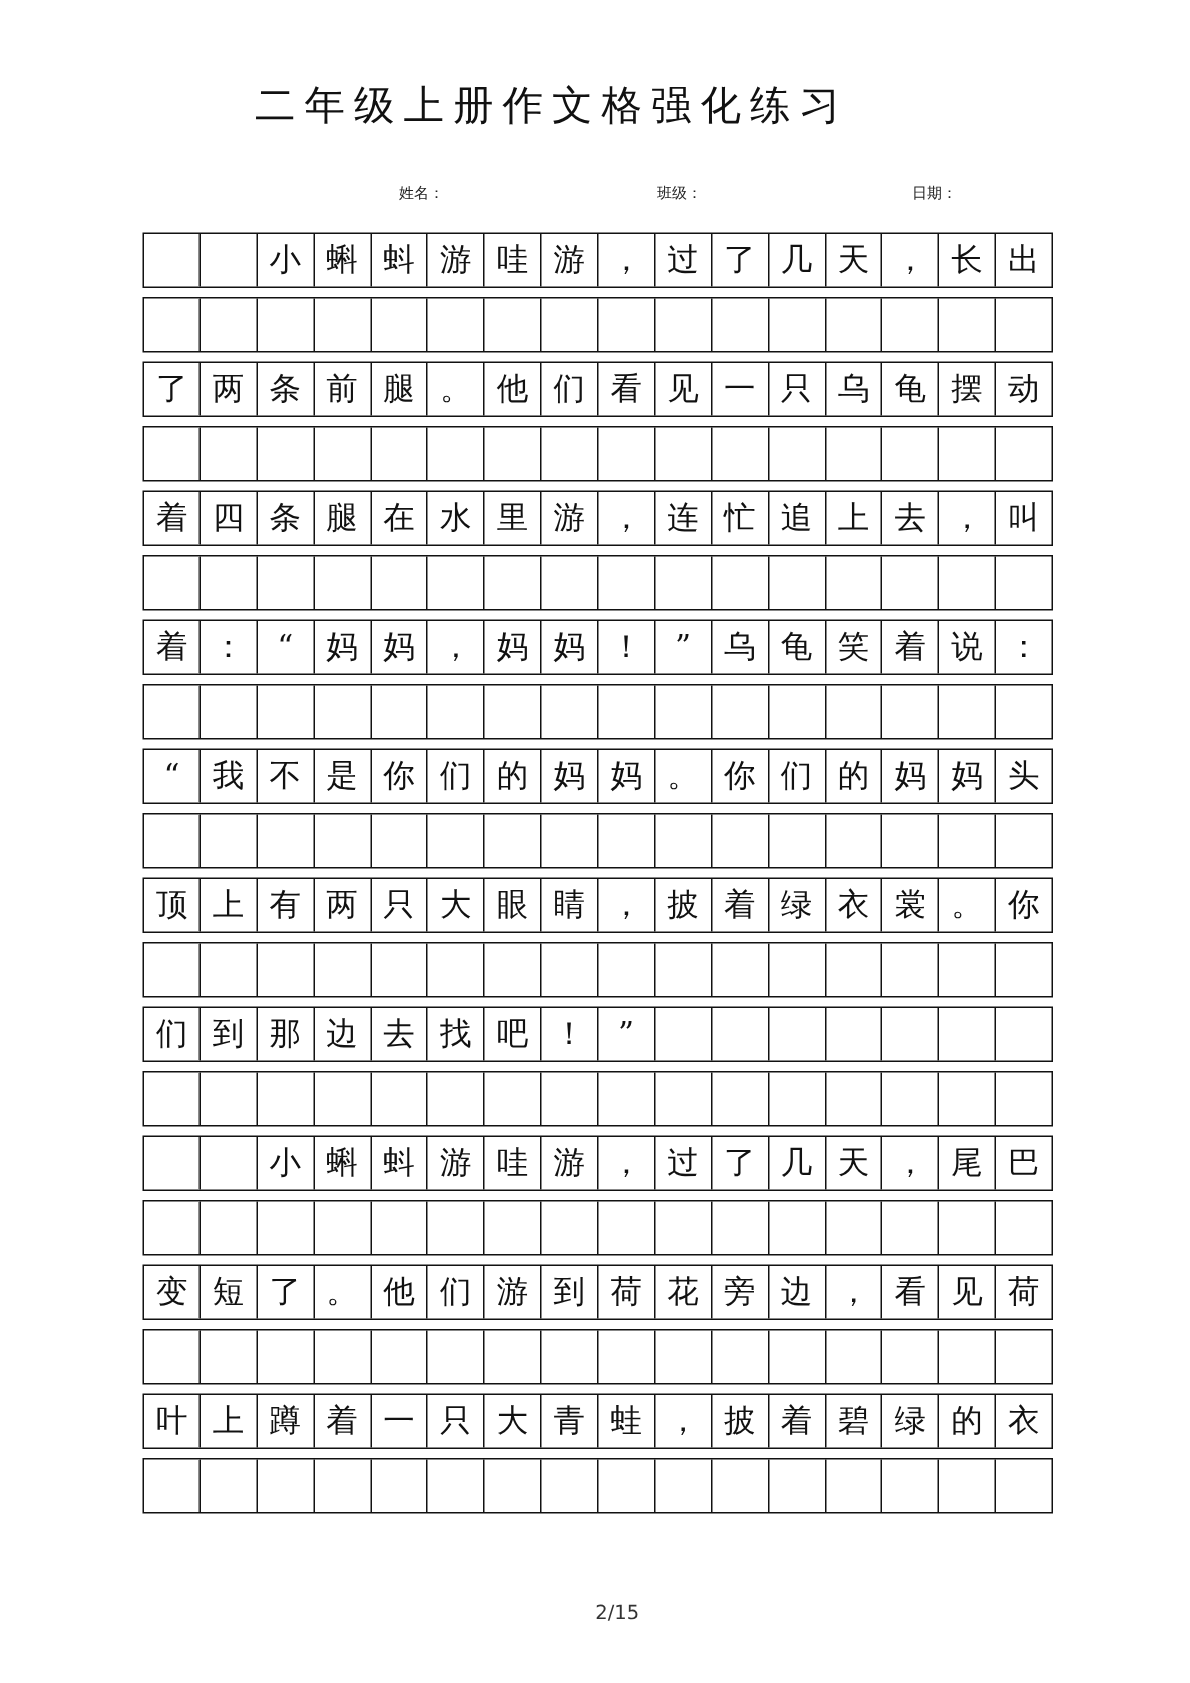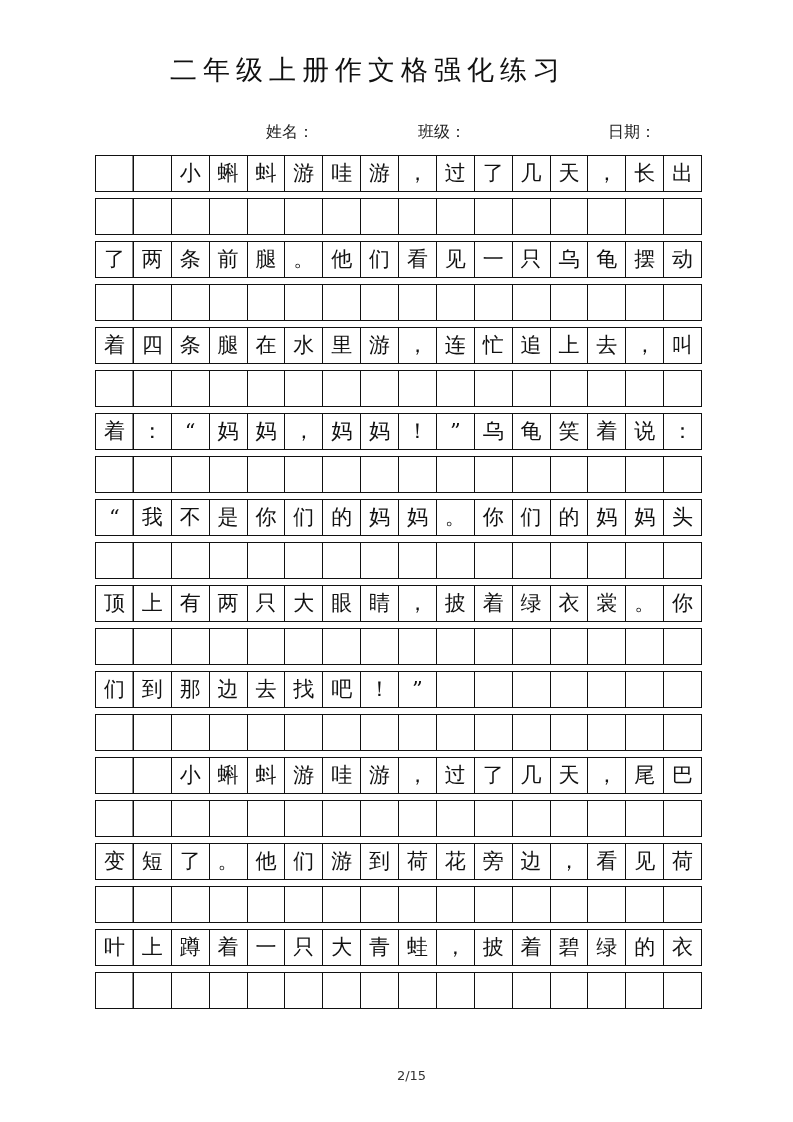--- a/index.html
+++ b/index.html
@@ -6,21 +6,21 @@
     body {
       width: 793px; height: 1122px; position: relative; overflow: hidden;
       font-family: "DejaVu Serif", "Liberation Serif", serif; color: #111;
     }
     .title {
       position: absolute; left: 0; width: 736px; top: 52px;
       text-align: center; font-size: 27px; letter-spacing: 6px;
       font-family: "DejaVu Serif", serif; font-weight: normal; color: #111;
     }
     .meta {
-      position: absolute; top: 122px; font-size: 16px;
+      position: absolute; top: 122px; font-size: 10px;
       font-family: "DejaVu Sans", "Liberation Sans", sans-serif; color: #222;
     }
     .grid {
       position: absolute; left: 95px; top: 155px; width: 607px;
     }
     .row {
       display: flex; height: 37px; margin-bottom: 6px;
       border: 1.5px solid #111; box-sizing: border-box;
     }
     .cell {
@@ -35,21 +35,21 @@
       position: absolute; top: 1068px; left: 15px; width: 793px; text-align: center;
       font-size: 13px; font-family: "DejaVu Sans", sans-serif; color: #333;
     }
   </style>
 </head>
 <body>
 
 <div class="title">二年级上册作文格强化练习</div>
 
 <div class="meta" style="left:266px;">姓名：</div>
-<div class="meta" style="left:418px;">班级：</div>
+<div class="meta" style="left:438px;">班级：</div>
 <div class="meta" style="left:568px;margin-left:40px;">日期：</div>
 
 <div class="grid" id="grid">
     <div class="row">
       <div class="cell"></div>
       <div class="cell"></div>
       <div class="cell">小</div>
       <div class="cell">蝌</div>
       <div class="cell">蚪</div>
       <div class="cell">游</div>

